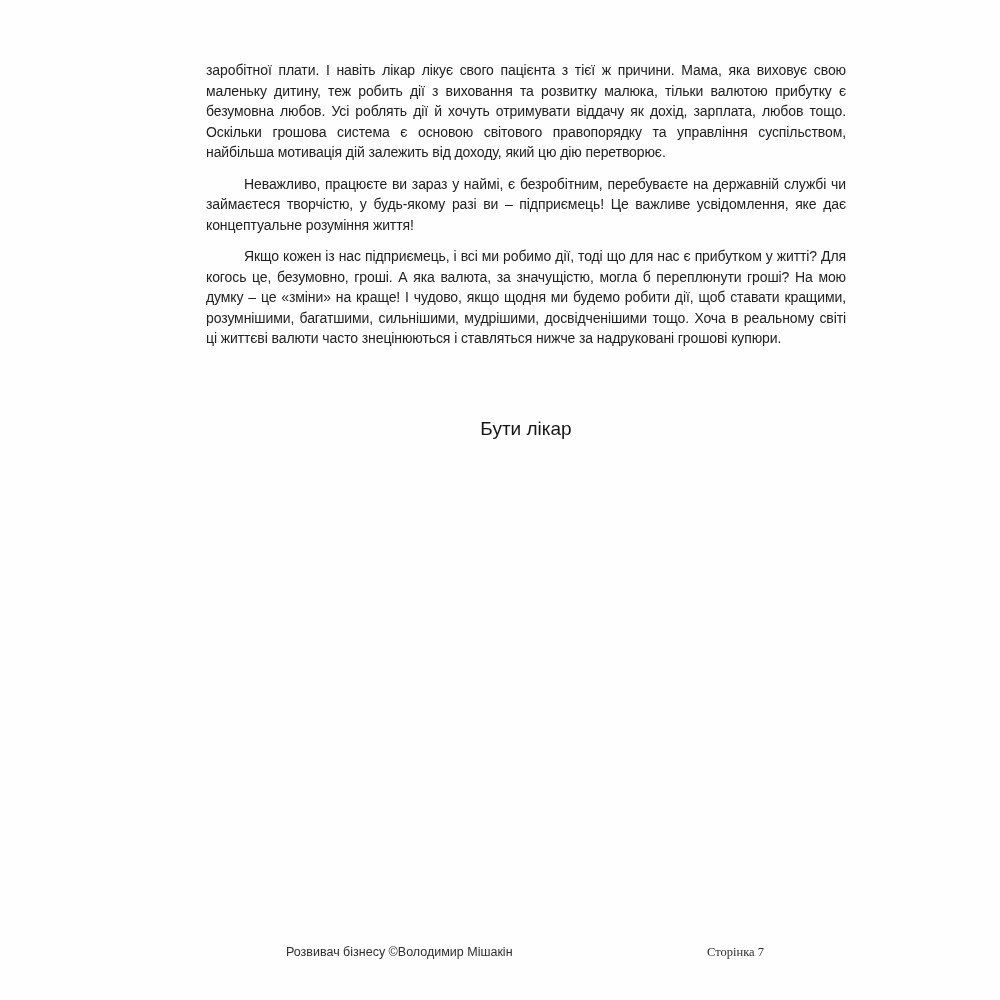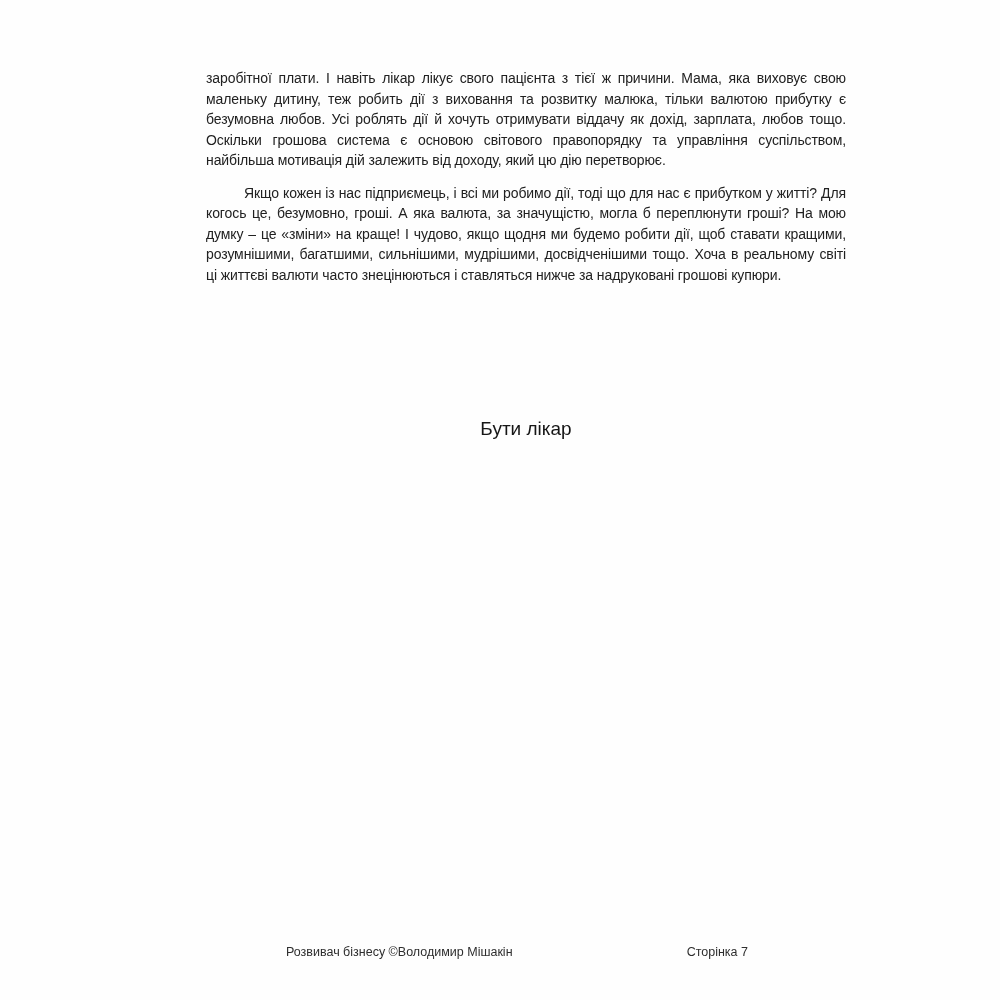--- a/index.html
+++ b/index.html
@@ -20,21 +20,21 @@
     left: 206px;
     top: 56px;
     width: 640px;
     font-size: 14px;
     line-height: 20.5px;
     letter-spacing: -0.1px;
     color: #212121;
     text-align: justify;
   }
   .para {
-    margin: 12px 0 11px 0;
+    margin: 4px 0 11px 0;
   }
   .para.indent {
     text-indent: 38px;
   }
   .heading {
     position: absolute;
     left: 206px;
     top: 417px;
     width: 640px;
     margin: 0;
@@ -48,35 +48,37 @@
     position: absolute;
     left: 286px;
     top: 944px;
     font-size: 12.5px;
     line-height: 16px;
     color: #2e2e2e;
     white-space: nowrap;
   }
   .footer-page {
     position: absolute;
-    right: 252px;
+    right: 236px;
     top: 944px;
     font-size: 12.5px;
     line-height: 16px;
     color: #2e2e2e;
     white-space: nowrap;
+    font-family: Liberation Serif, serif;
   }
 </style>
 </head>
 <body>
 
 <div class="page">
 
   <div class="body-text">
     <p class="para">заробітної плати. І навіть лікар лікує свого пацієнта з тієї ж причини. Мама, яка виховує свою маленьку дитину, теж робить дії з виховання та розвитку малюка, тільки валютою прибутку є безумовна любов. Усі роблять дії й хочуть отримувати віддачу як дохід, зарплата, любов тощо. Оскільки грошова система є основою світового правопорядку та управління суспільством, найбільша мотивація дій залежить від доходу, який цю дію перетворює.</p>
+    <p class="para indent">Неважливо, працюєте ви зараз у наймі, є безробітним, перебуваєте на державній службі чи займаєтеся творчістю, у будь-якому разі ви – підприємець! Це важливе усвідомлення, яке дає концептуальне розуміння життя!</p>
     <p class="para indent">Якщо кожен із нас підприємець, і всі ми робимо дії, тоді що для нас є прибутком у житті? Для когось це, безумовно, гроші. А яка валюта, за значущістю, могла б переплюнути гроші? На мою думку – це «зміни» на краще! І чудово, якщо щодня ми будемо робити дії, щоб ставати кращими, розумнішими, багатшими, сильнішими, мудрішими, досвідченішими тощо. Хоча в реальному світі ці життєві валюти часто знецінюються і ставляться нижче за надруковані грошові купюри.</p>
   </div>
 
   <h2 class="heading">Бути лікар</h2>
 
   <div>
     <span class="footer-author">Розвивач бізнесу ©Володимир Мішакін</span>
     <span class="footer-page">Сторінка 7</span>
   </div>
 

